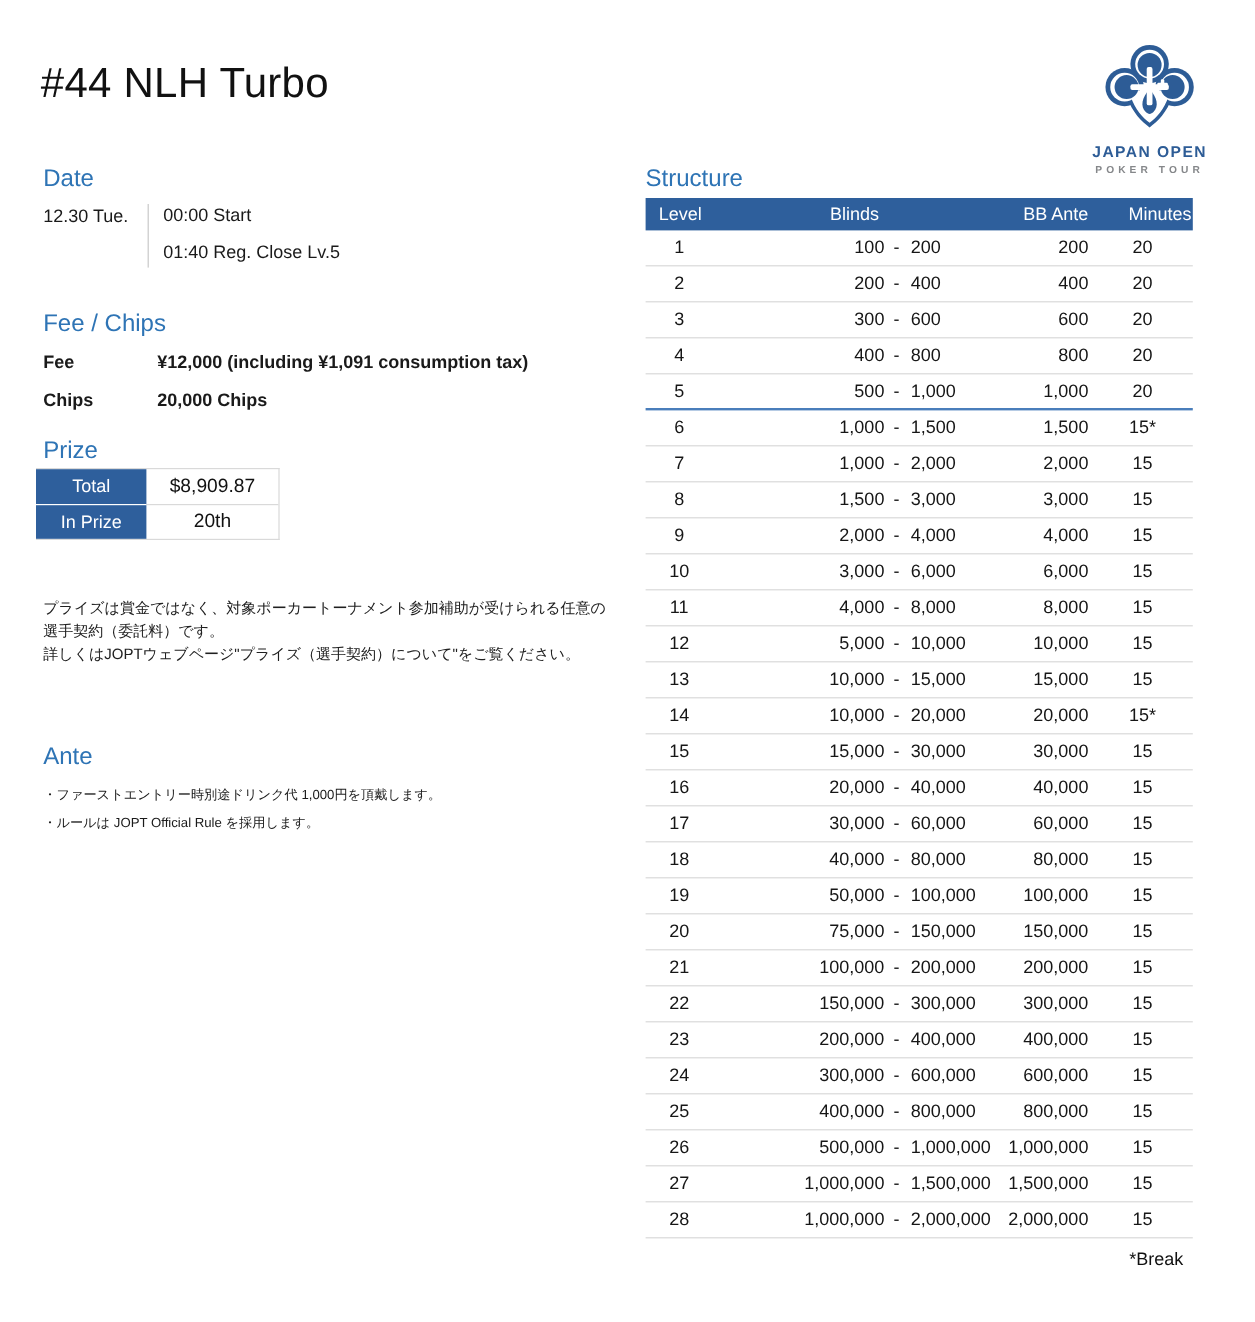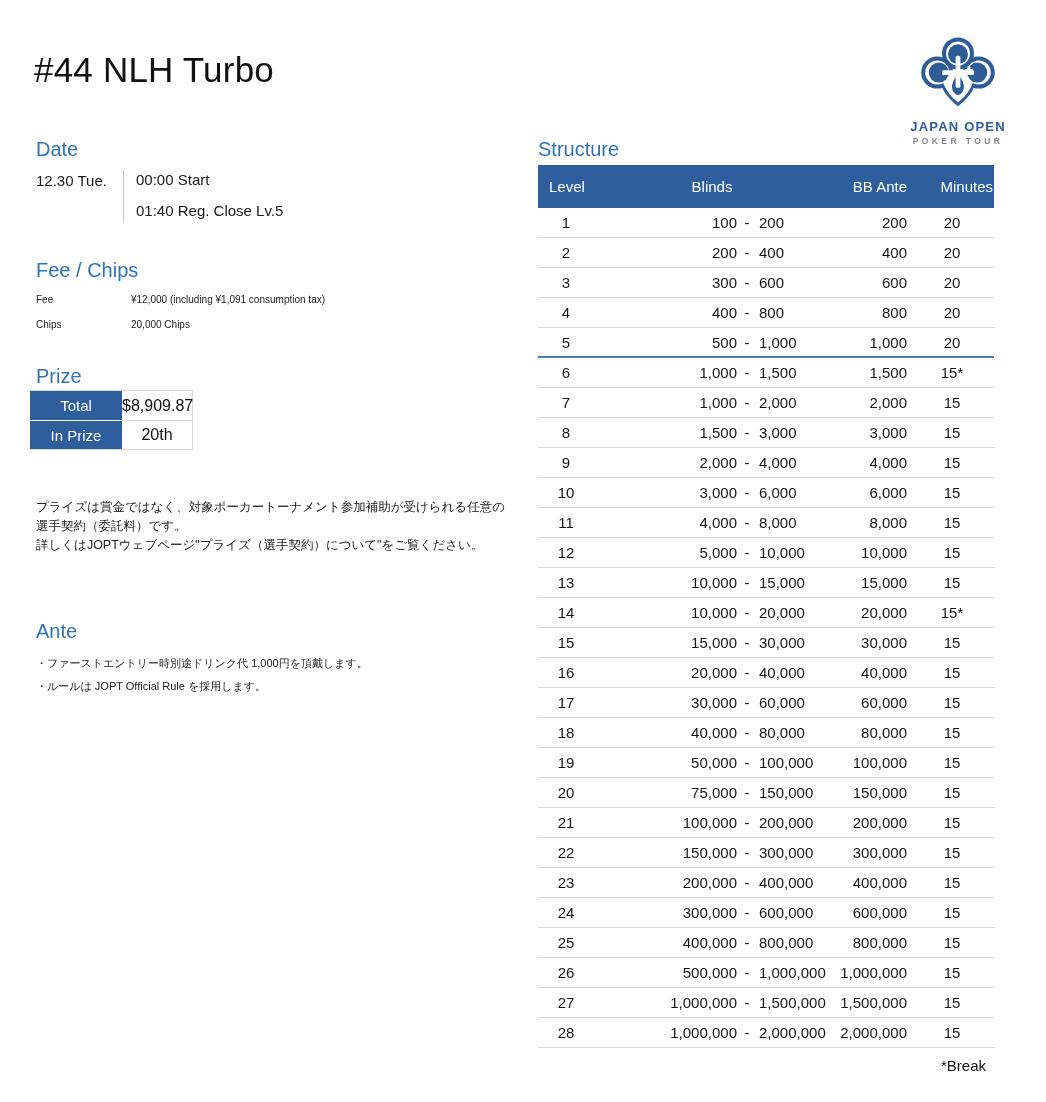--- a/index.html
+++ b/index.html
@@ -30,46 +30,46 @@
   .date-sec h2{margin-bottom:9px;}
   .date-row{display:flex;align-items:stretch;}
   .date-day{width:87px;font-size:15px;padding-top:2px;}
   .date-times{border-left:1px solid #C9C9C9;padding-left:12px;padding-top:2px;padding-bottom:4px;}
   .time-line{font-size:15px;line-height:16px;}
   .time-line + .time-line{margin-top:15px;}
 
   
   .fee-sec{position:absolute;left:36px;top:259px;}
   .fee-sec h2{margin-bottom:12px;}
-  .kv-row{display:flex;font-size:10px;margin-bottom:14px;}
+  .kv-row{display:flex;font-size:15px;margin-bottom:14px;font-weight:bold;}
   .kv-label{width:95px;flex:none;}
 
   
   .prize-sec{position:absolute;left:30px;top:365px;}
   .prize-sec h2{padding-left:6px;margin-bottom:2px;}
-  .prize-table{width:163px;border-top:1px solid var(--row-border);border-bottom:1px solid var(--row-border);border-right:1px solid var(--row-border);}
+  .prize-table{width:203px;border-top:1px solid var(--row-border);border-bottom:1px solid var(--row-border);border-right:1px solid var(--row-border);}
   .prize-row{display:flex;height:29px;}
   .prize-row + .prize-row .prize-label{border-top:1px solid #fff;}
   .prize-row + .prize-row .prize-value{border-top:1px solid var(--row-border);text-align:center;}
   .prize-label{width:92px;flex:none;background:var(--table-header-bg);color:#fff;font-size:15px;display:flex;align-items:center;justify-content:center;}
   .prize-value{flex:1;font-size:16px;display:flex;align-items:center;justify-content:center;color:#111;}
 
   
   .disclaimer{position:absolute;left:36px;top:498px;width:478px;}
   .disclaimer p{font-size:12.5px;line-height:19px;color:#202020;}
 
   
   .note-sec{position:absolute;left:36px;top:620px;width:478px;}
   .note-sec h2{margin-bottom:9px;}
   .note-line{font-size:11px;line-height:23px;}
 
   
   .structure-sec{position:absolute;left:538px;top:138px;width:456px;}
   .structure-sec h2{margin-bottom:4px;}
-  .shead{display:grid;grid-template-columns:56px 236px 81px 82px;height:43px;background:var(--table-header-bg);color:#fff;font-size:15px;align-items:center;}
+  .shead{display:grid;grid-template-columns:56px 236px 81px 82px;height:27px;background:var(--table-header-bg);color:#fff;font-size:15px;align-items:center;}
   .h-level{padding-left:11px;}
   .h-blinds{text-align:center;}
   .h-ante{text-align:right;padding-right:4px;}
   .h-min{text-align:right;}
   .srow{display:grid;grid-template-columns:56px 143px 20px 73px 81px 82px;height:30px;align-items:center;font-size:15px;border-bottom:1px solid var(--row-border);color:#161616;}
   .srow.divider-row{border-bottom:2px solid var(--reg-close-border);}
   .c-level{text-align:center;}
   .c-sb{text-align:right;}
   .c-dash{text-align:center;}
   .c-bb{text-align:left;padding-left:2px;}

